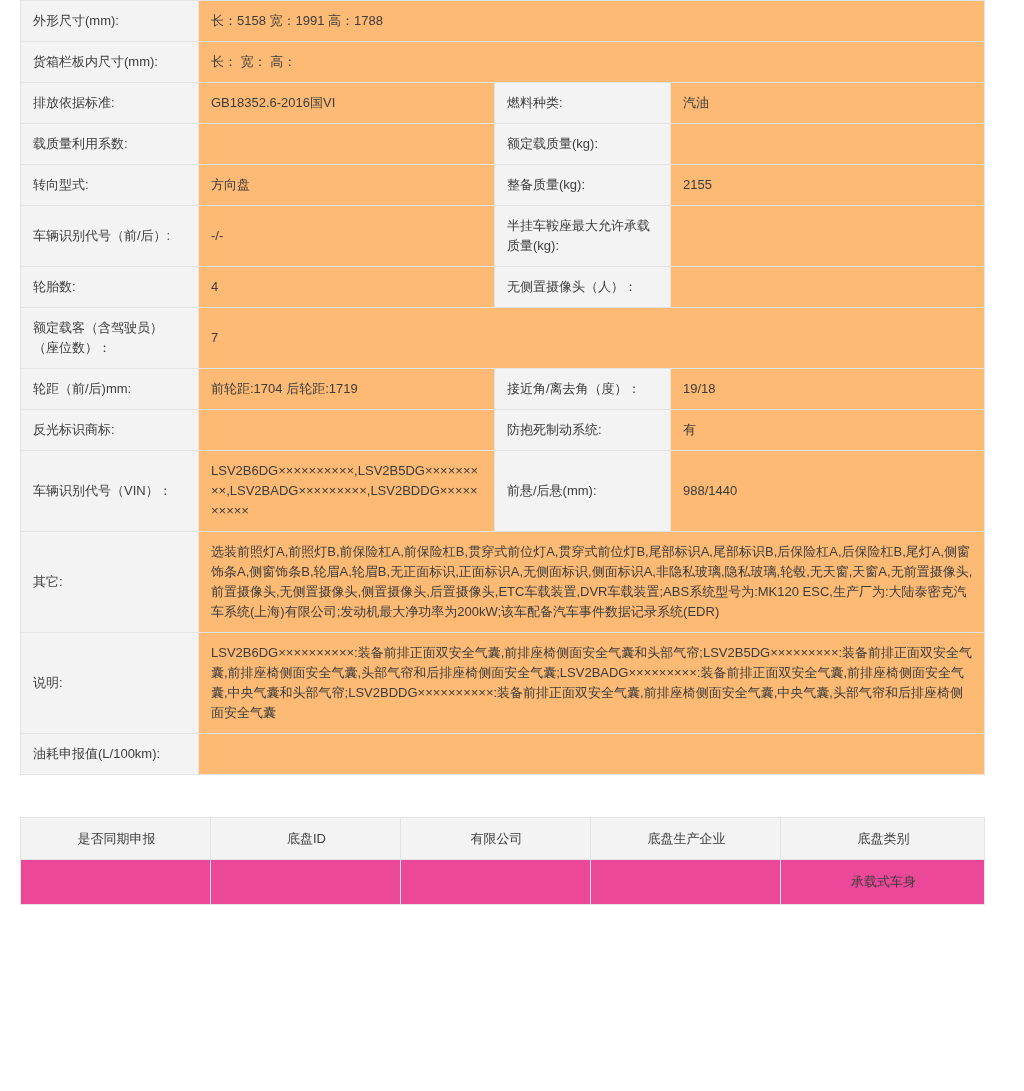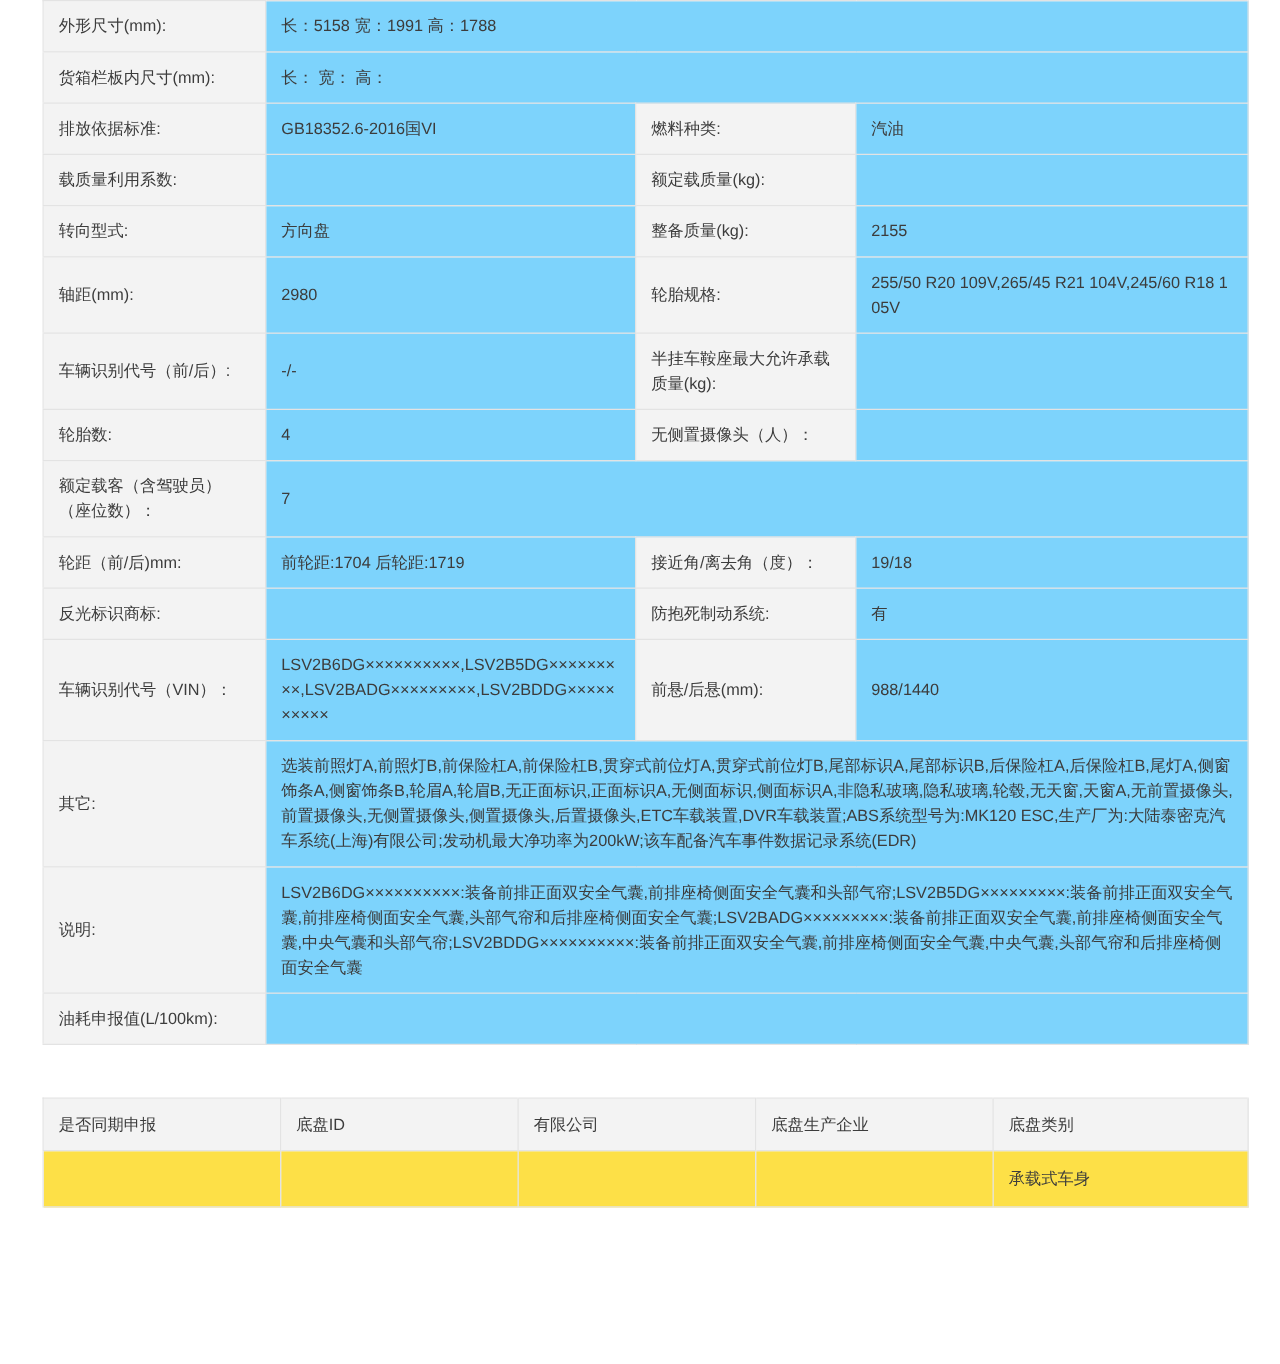--- a/index.html
+++ b/index.html
@@ -14,21 +14,21 @@
     font-family: "Liberation Sans", "DejaVu Sans", sans-serif;
     color: #333333;
     -webkit-font-smoothing: antialiased;
     overflow: hidden;
   }
   .page {
     position: relative;
     width: 1024px;
     height: 1091px;
     box-sizing: border-box;
-    padding: 0 34px;
+    padding: 0 20px;
   }
 
   table.spec {
     border-collapse: collapse;
     width: 964px;
     table-layout: fixed;
     border-top: 1px solid #e3e3e3;
     border-left: 1px solid #e3e3e3;
   }
   table.spec td {
@@ -39,21 +39,21 @@
     padding: 10px 10px 10px 12px;
     vertical-align: middle;
     word-break: break-all;
     color: #3c3c3c;
   }
   td.lbl {
     background: #f3f3f3;
     color: #3c3c3c;
   }
   td.val {
-    background: #7dd3fc;
+    background: #fdba74;
   }
 
   
   col.c1 { width: 178px; }
   col.c2 { width: 296px; }
   col.c3 { width: 176px; }
   col.c4 { width: 314px; }
 
   
   table.grid {
@@ -62,31 +62,31 @@
     table-layout: fixed;
     border-top: 1px solid #e3e3e3;
     border-left: 1px solid #e3e3e3;
   }
   table.grid th, table.grid td {
     border-right: 1px solid #e3e3e3;
     border-bottom: 1px solid #e3e3e3;
     font-size: 13px;
     line-height: 20px;
     padding: 10px 10px 10px 12px;
-    text-align: left;
+    text-align: center;
     font-weight: normal;
     vertical-align: middle;
     color: #3c3c3c;
   }
   table.grid th {
     background: #f3f3f3;
     height: 21px;
   }
   table.grid td {
-    background: #fde047;
+    background: #ec4899;
     height: 24px;
   }
   .gap-a { height: 42px; }
   .gap-b { height: 38px; }
 
   .multiline { line-height: 20px; }
 </style>
 </head>
 <body>
 
@@ -127,26 +127,20 @@
       </tr>
 
       <tr>
         <td class="lbl">转向型式:</td>
         <td class="val">方向盘</td>
         <td class="lbl">整备质量(kg):</td>
         <td class="val">2155</td>
       </tr>
 
 
-      <tr>
-        <td class="lbl">轴距(mm):</td>
-        <td class="val">2980</td>
-        <td class="lbl">轮胎规格:</td>
-        <td class="val">255/50 R20 109V,265/45 R21 104V,245/60 R18 105V</td>
-      </tr>
 
       <tr>
         <td class="lbl">车辆识别代号（前/后）:</td>
         <td class="val">-/-</td>
         <td class="lbl">半挂车鞍座最大允许承载质量(kg):</td>
         <td class="val"></td>
       </tr>
 
       <tr>
         <td class="lbl">轮胎数:</td>

